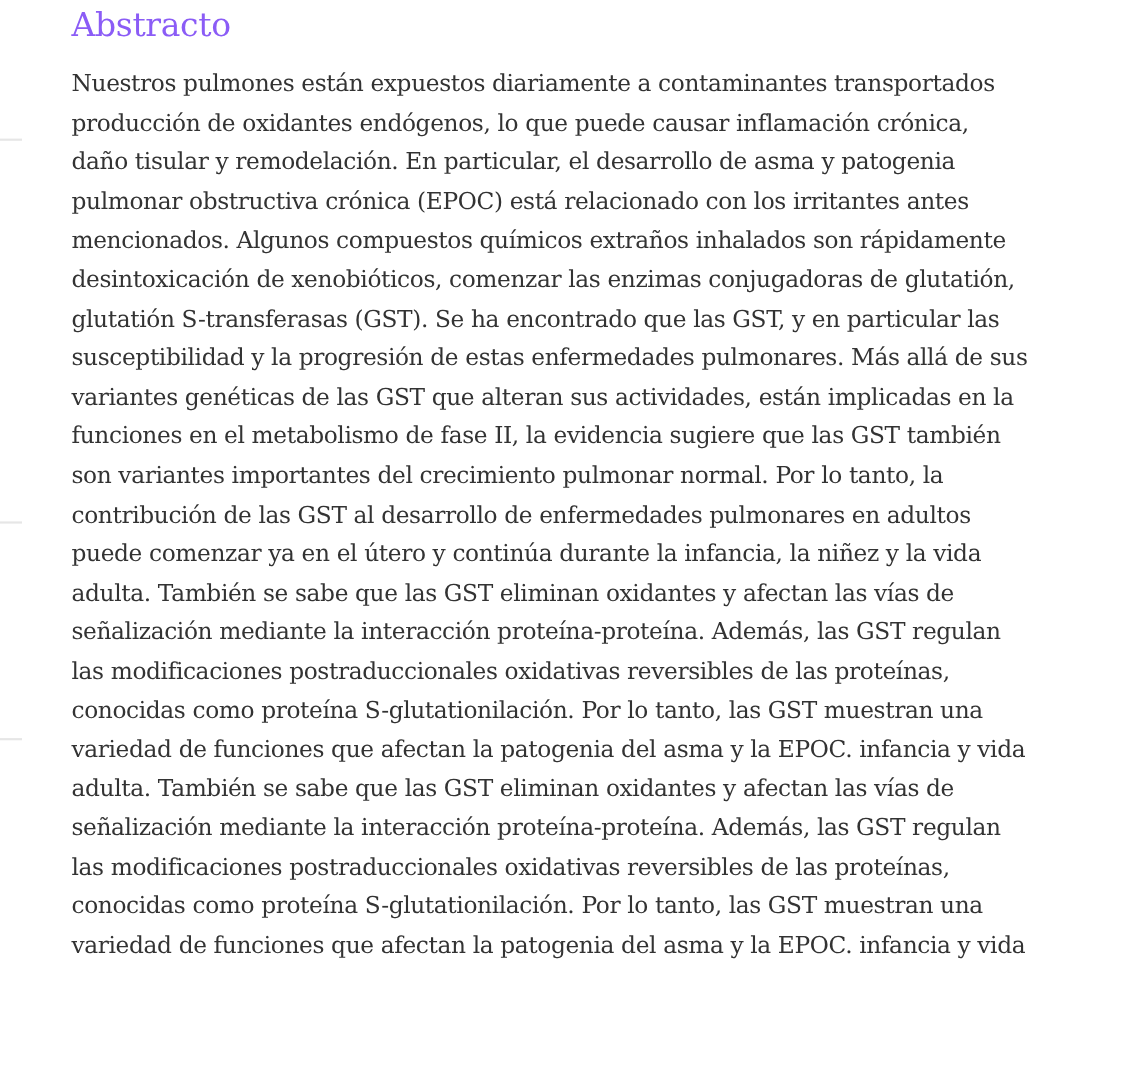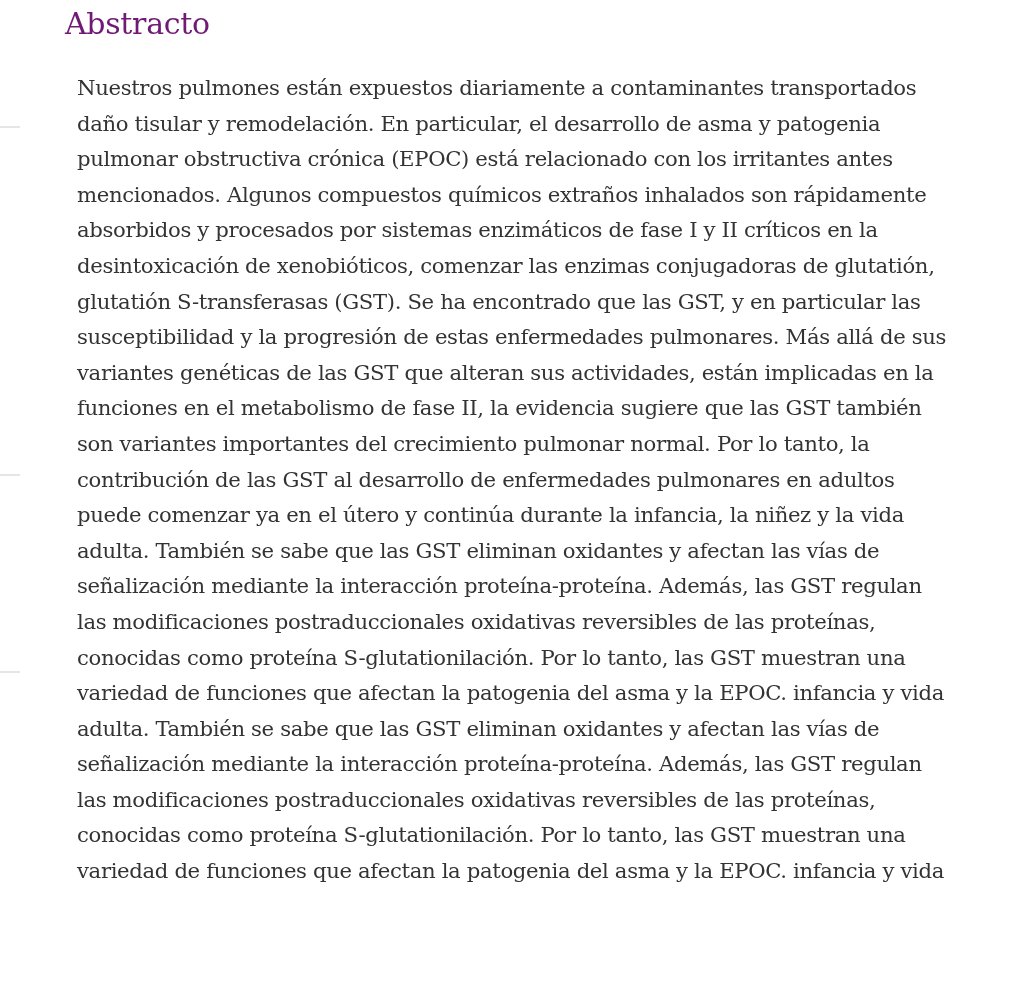--- a/index.html
+++ b/index.html
@@ -16,34 +16,34 @@
     .page {
       position: absolute;
       left: 65px;
       top: 0;
       width: 920px;
     }
     .title {
       font-family: "DejaVu Serif", "Liberation Serif", serif;
       font-size: 30px;
       font-weight: normal;
-      color: #701a75;
+      color: #8b5cf6;
       margin: 0;
       position: absolute;
       top: 4px;
       left: 0;
       line-height: 40px;
       letter-spacing: -0.3px;
     }
     .abstract-body {
       position: absolute;
       top: 58px;
       left: 0;
       width: 910px;
-      margin: 12px;
+      margin: 0;
     }
     .line {
       display: block;
       font-family: "DejaVu Serif", "Liberation Serif", serif;
       font-size: 21.2px;
       color: #333333;
       line-height: 35.6px;
       white-space: nowrap;
       letter-spacing: -0.35px;
     }
@@ -59,24 +59,24 @@
 <body>
 
 <div class="edge-divider" style="top:126px;"></div>
 <div class="edge-divider" style="top:474px;"></div>
 <div class="edge-divider" style="top:671px;"></div>
 
 <main class="page">
   <h2 class="title">Abstracto</h2>
   <p class="abstract-body">
     <span class="line">Nuestros pulmones están expuestos diariamente a contaminantes transportados</span>
+    <span class="line">producción de oxidantes endógenos, lo que puede causar inflamación crónica,</span>
     <span class="line">daño tisular y remodelación. En particular, el desarrollo de asma y patogenia</span>
     <span class="line">pulmonar obstructiva crónica (EPOC) está relacionado con los irritantes antes</span>
     <span class="line">mencionados. Algunos compuestos químicos extraños inhalados son rápidamente</span>
-    <span class="line">absorbidos y procesados por sistemas enzimáticos de fase I y II críticos en la</span>
     <span class="line">desintoxicación de xenobióticos, comenzar las enzimas conjugadoras de glutatión,</span>
     <span class="line">glutatión S-transferasas (GST). Se ha encontrado que las GST, y en particular las</span>
     <span class="line">susceptibilidad y la progresión de estas enfermedades pulmonares. Más allá de sus</span>
     <span class="line">variantes genéticas de las GST que alteran sus actividades, están implicadas en la</span>
     <span class="line">funciones en el metabolismo de fase II, la evidencia sugiere que las GST también</span>
     <span class="line">son variantes importantes del crecimiento pulmonar normal. Por lo tanto, la</span>
     <span class="line">contribución de las GST al desarrollo de enfermedades pulmonares en adultos</span>
     <span class="line">puede comenzar ya en el útero y continúa durante la infancia, la niñez y la vida</span>
     <span class="line">adulta. También se sabe que las GST eliminan oxidantes y afectan las vías de</span>
     <span class="line">señalización mediante la interacción proteína-proteína. Además, las GST regulan</span>

